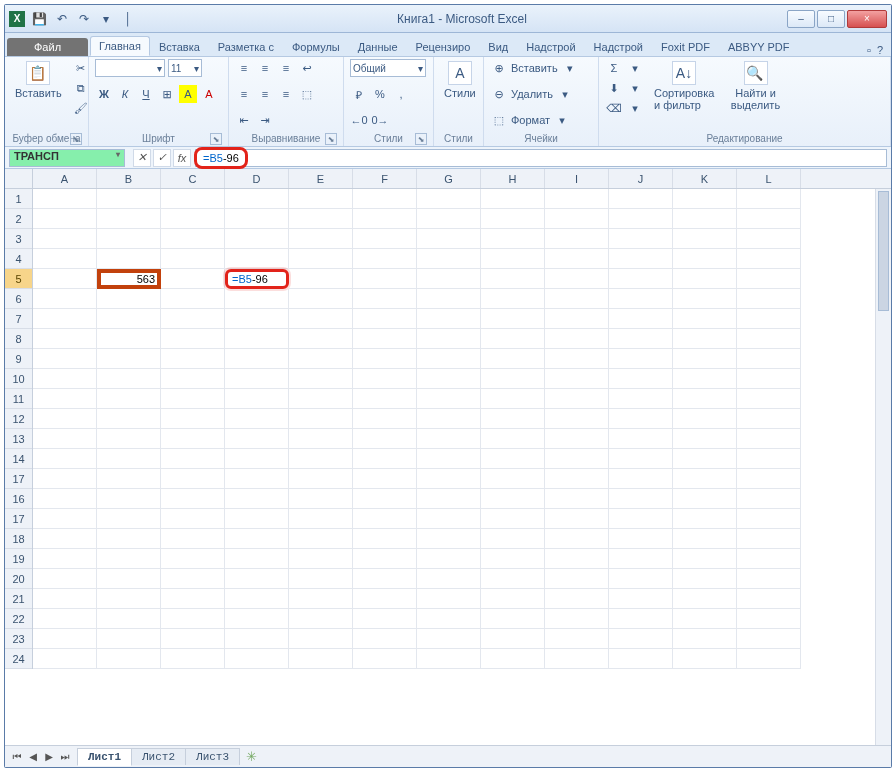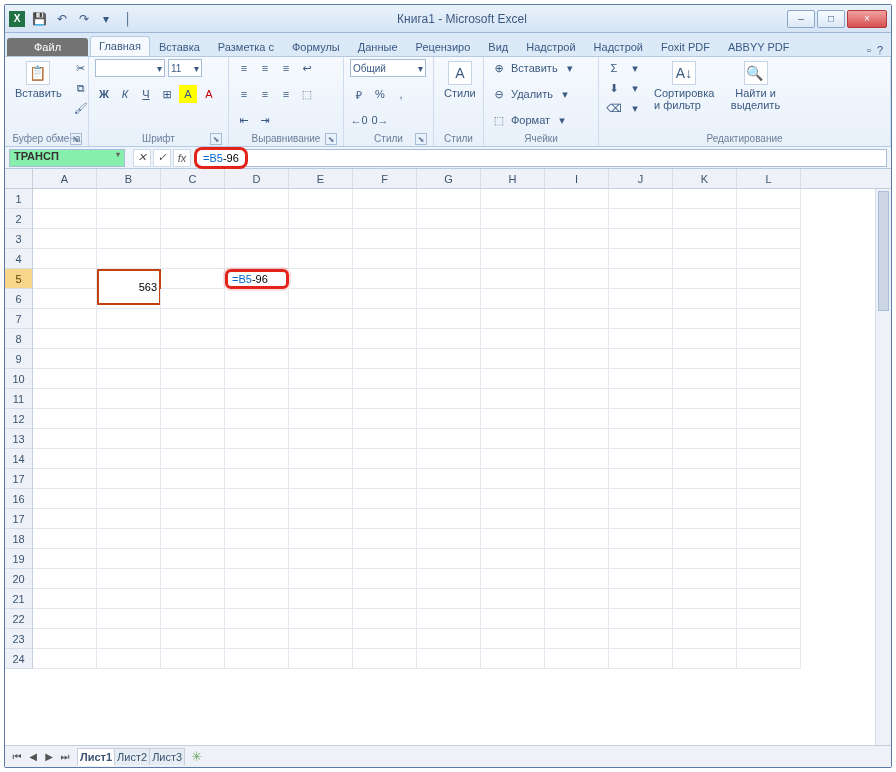--- a/index.html
+++ b/index.html
@@ -41,27 +41,27 @@
 .rowhdrs { width:28px; background:#eef2f8; border-right:1px solid #c6cfdc;}
 .corner { height:20px; background:#eef2f8; border-bottom:1px solid #c6cfdc; border-right:1px solid #c6cfdc;}
 .rowhdr { height:20px; border-bottom:1px solid #d7dde7; display:flex; align-items:center; justify-content:center; font-size:11px; color:#3a536f; cursor:pointer;}
 .rowhdr.sel { background:#f7d58a; color:#5a4500;}
 .grid { flex:1; position:relative;}
 .colhdrs { height:20px; display:flex; background:#eef2f8; border-bottom:1px solid #c6cfdc;}
 .colhdr { width:64px; border-right:1px solid #d7dde7; display:flex; align-items:center; justify-content:center; font-size:11px; color:#3a536f; cursor:pointer;}
 .cells { position:relative;}
 .row { display:flex; height:20px;}
 .cell { width:64px; height:20px; border-right:1px solid #e3e7ee; border-bottom:1px solid #e3e7ee; font-size:11px; display:flex; align-items:center; justify-content:flex-end; padding:0 3px; color:#000;}
-.cell.ref { border:2px solid #c2410c; padding:16px 2px;}
+.cell.ref { border:4px solid #c2410c; padding:0 2px;}
 .cell.editing { border:3px solid #e2231a; border-radius:6px; justify-content:flex-start; padding:0 4px; background:#fff; position:relative; z-index:5; box-shadow:0 0 0 2px rgba(226,35,26,.15);}
 .cell.editing .ref { color:#0066cc;}
 .sheet-tabs-bar { height:22px; background:#eef2f8; border-top:1px solid #c6cfdc; display:flex; align-items:center; font-size:11px;}
 .navset { display:flex; gap:0; border-right:1px solid #c6cfdc; padding:0 4px;}
 .navset span { width:16px; height:16px; display:flex; align-items:center; justify-content:center; cursor:pointer; color:#555; font-size:10px;}
-.sheettab { padding:2px 2px; border:1px solid #c6cfdc; border-bottom:none; margin-left:-1px; background:#e6ecf4; cursor:pointer; color:#3a536f;}
+.sheettab { padding:2px 10px; border:1px solid #c6cfdc; border-bottom:none; margin-left:-1px; background:#e6ecf4; cursor:pointer; color:#3a536f;font-family:Liberation Mono, monospace;}
 .sheettab.active { background:#fff; font-weight:bold; border-bottom:1px solid #fff;}
 .newtab { width:18px; height:16px; margin-left:6px; cursor:pointer; color:#7a6; font-size:13px;}
 .statusbar { height:22px; background:linear-gradient(#e6eef8,#d3e0f0); border-top:1px solid #b5c9e2; display:flex; align-items:center; font-size:11px; color:#3b5a82; padding:0 8px;}
 .statusbar .views { margin-left:auto; display:flex; gap:2px;}
 .statusbar .views span { width:20px; height:16px; border:1px solid #a7bcd6; background:#fff; cursor:pointer; display:flex; align-items:center; justify-content:center; font-size:10px;}
 .zoom { display:flex; align-items:center; gap:6px; margin-left:10px;}
 .zoom .slider { width:90px; height:4px; background:#c6cfdc; position:relative; border-radius:2px;}
 .zoom .slider .thumb { position:absolute; left:45%; top:-4px; width:8px; height:12px; background:#6e88a8; border-radius:2px;}
 .scrollbar-v { position:absolute; right:0; top:20px; bottom:0; width:16px; background:#eef2f8; border-left:1px solid #d7dde7;}
 .scrollbar-v .thumb { position:absolute; top:2px; left:2px; right:2px; height:120px; background:#cbd5e3; border:1px solid #a7bcd6;}

